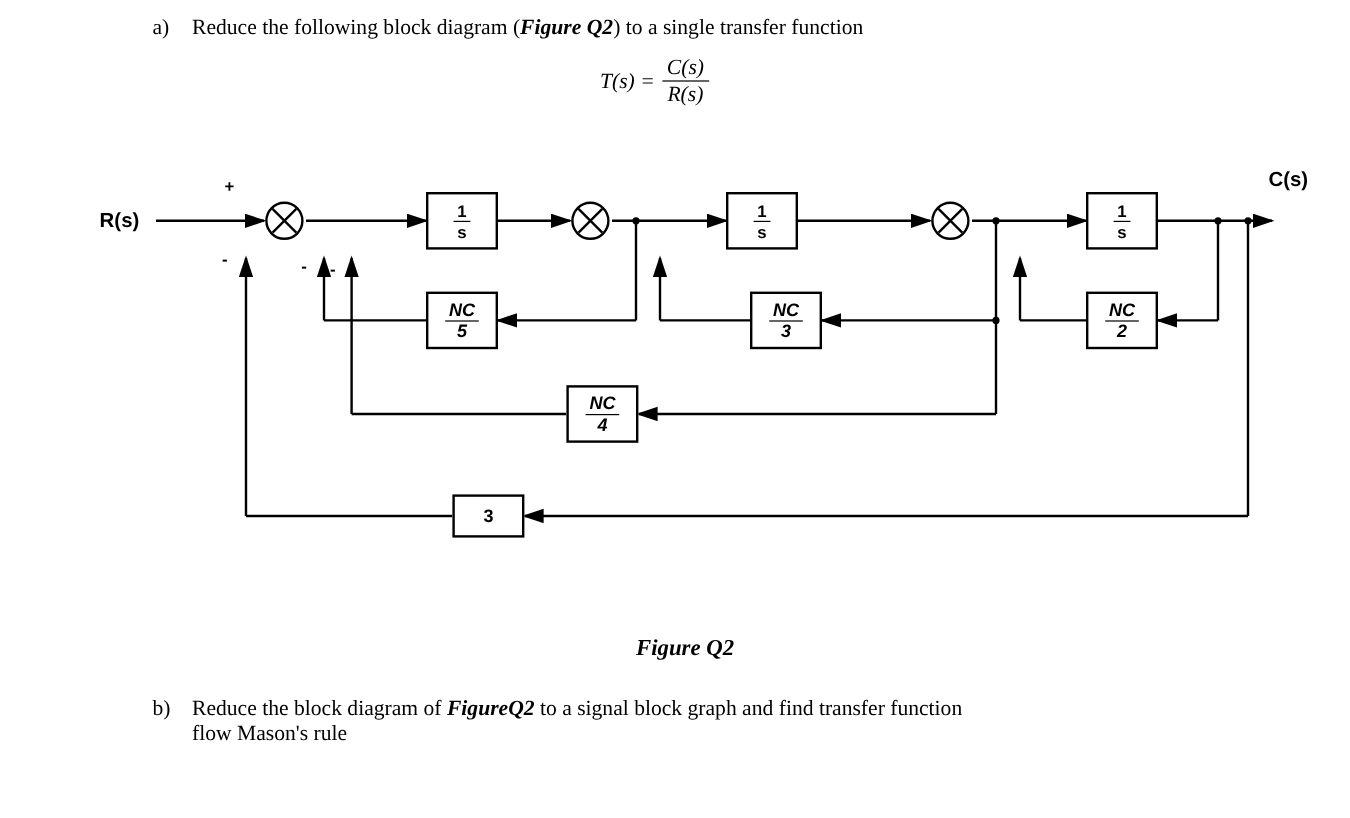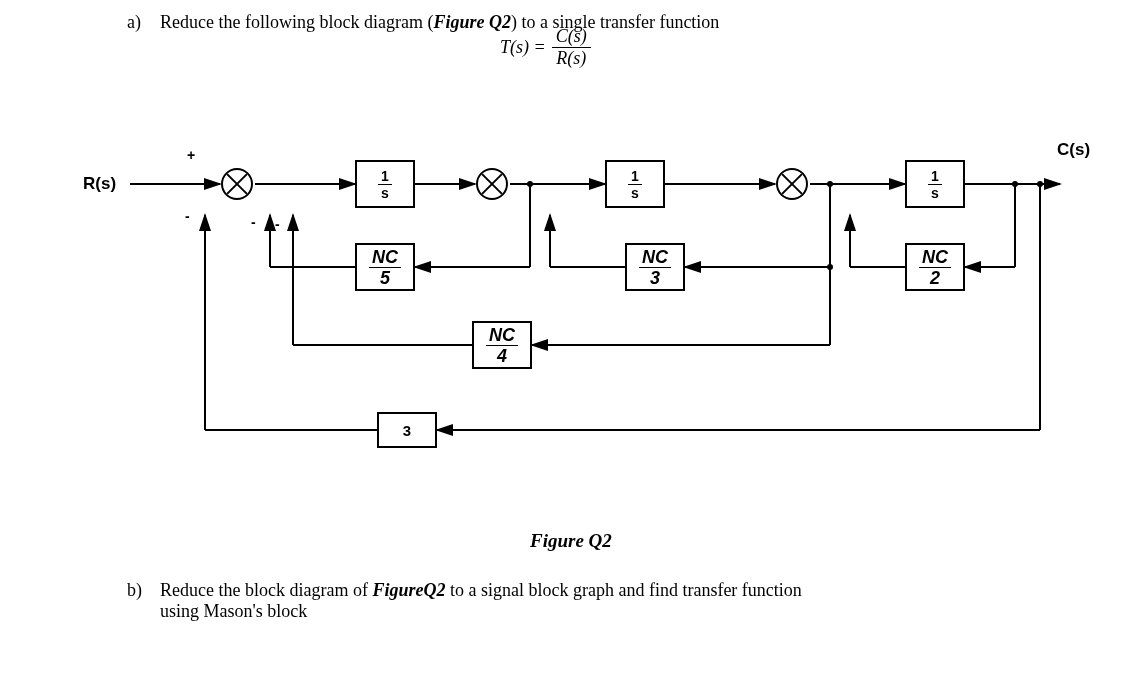--- a/index.html
+++ b/index.html
@@ -72,21 +72,21 @@
       padding: 0 3px 1px 3px;
     }
     .block-frac .bf-den {
       display: block;
       padding: 1px 3px 0 3px;
     }
     .block-frac-italic {
       font-family: Arial, sans-serif;
       font-weight: bold;
       font-style: italic;
-      font-size: 18px;
+      font-size: 15px;
       text-align: center;
       line-height: 1;
     }
     .block-frac-italic .bf-num {
       display: block;
       border-bottom: 1.5px solid black;
       padding: 0 3px 1px 3px;
     }
     .block-frac-italic .bf-den {
       display: block;
@@ -152,21 +152,21 @@
     }
   </style>
 </head>
 <body>
 
 <div class="question-text" style="left:127px; top:12px;">a)</div>
 <div class="question-text" style="left:160px; top:12px;text-align:center;">
   <span>Reduce the following block diagram (</span><span class="bold-italic">Figure Q2</span><span>) to a single transfer function</span>
 </div>
 
-<div class="equation" style="left:500px; top:26px; display:flex; align-items:center;">
+<div class="equation" style="left:500px; top:46px; display:flex; align-items:center;">
   <span style="margin-right:6px;">T(s) =</span>
   <span class="fraction">
     <span class="num">C(s)</span>
     <span class="den">R(s)</span>
   </span>
 </div>
 
 <div class="diagram">
 
   <svg width="1025" height="370">
@@ -283,14 +283,14 @@
   <div class="node" style="left:965px; top:54px;"></div>
   <div class="node" style="left:755px; top:137px;"></div>
 
 </div>
 
 <div class="question-text bold-italic" style="left:530px; top:530px; font-size:19px;">Figure Q2</div>
 
 <div class="question-text" style="left:127px; top:580px;">b)</div>
 <div class="question-text" style="left:160px; top:580px; width:870px;">
   <span>Reduce the block diagram of </span><span class="bold-italic">FigureQ2</span><span> to a signal block graph and find transfer function</span><br>
-  <span>using Mason's block</span>
+  <span>flow Mason's rule</span>
 </div>
 
 </body></html>

